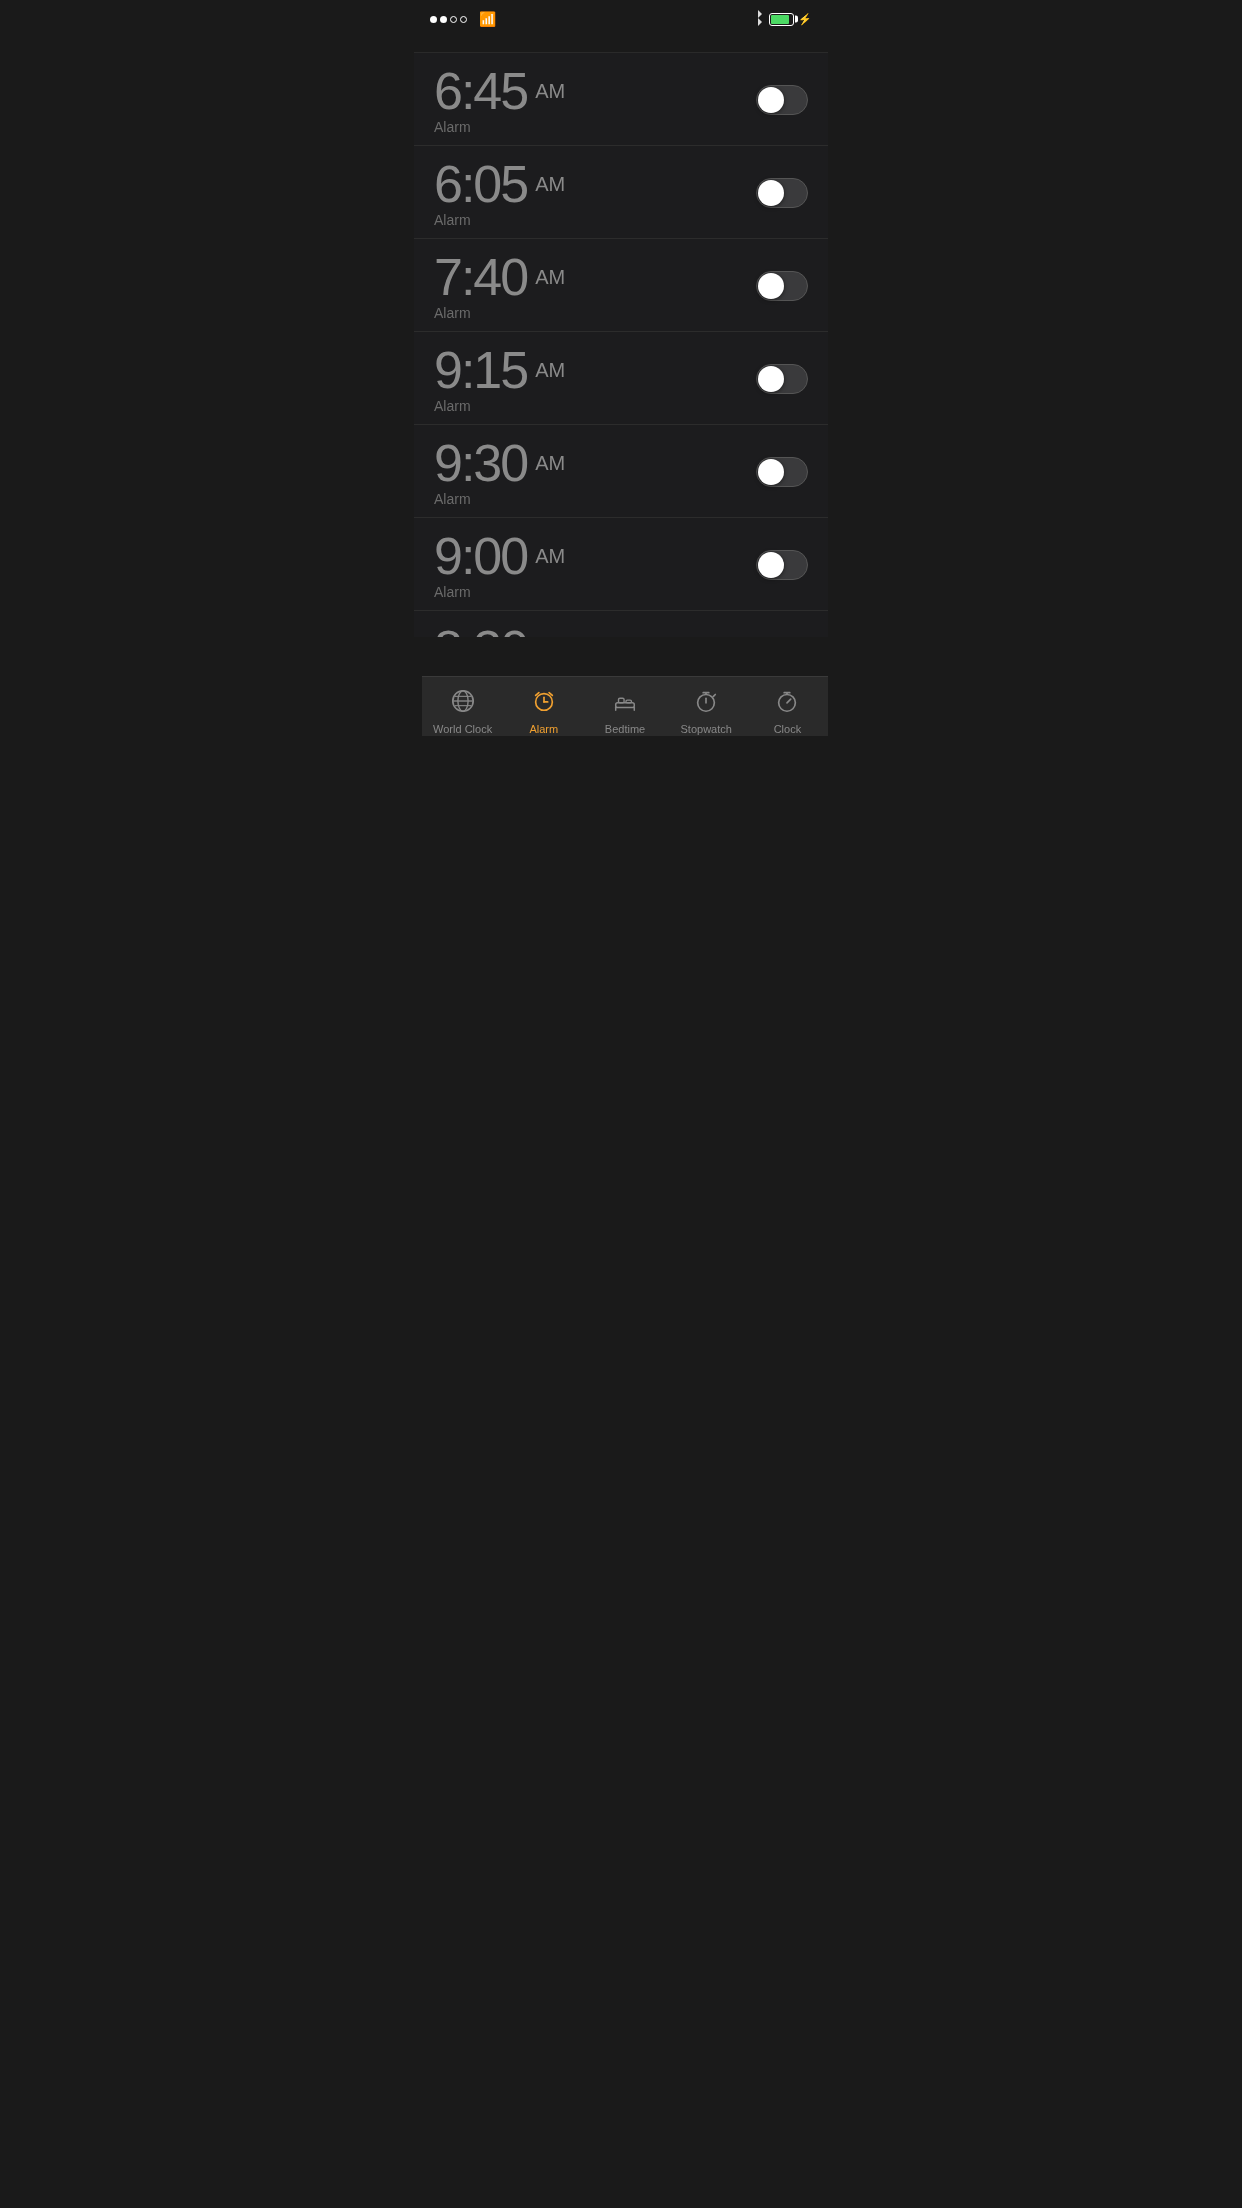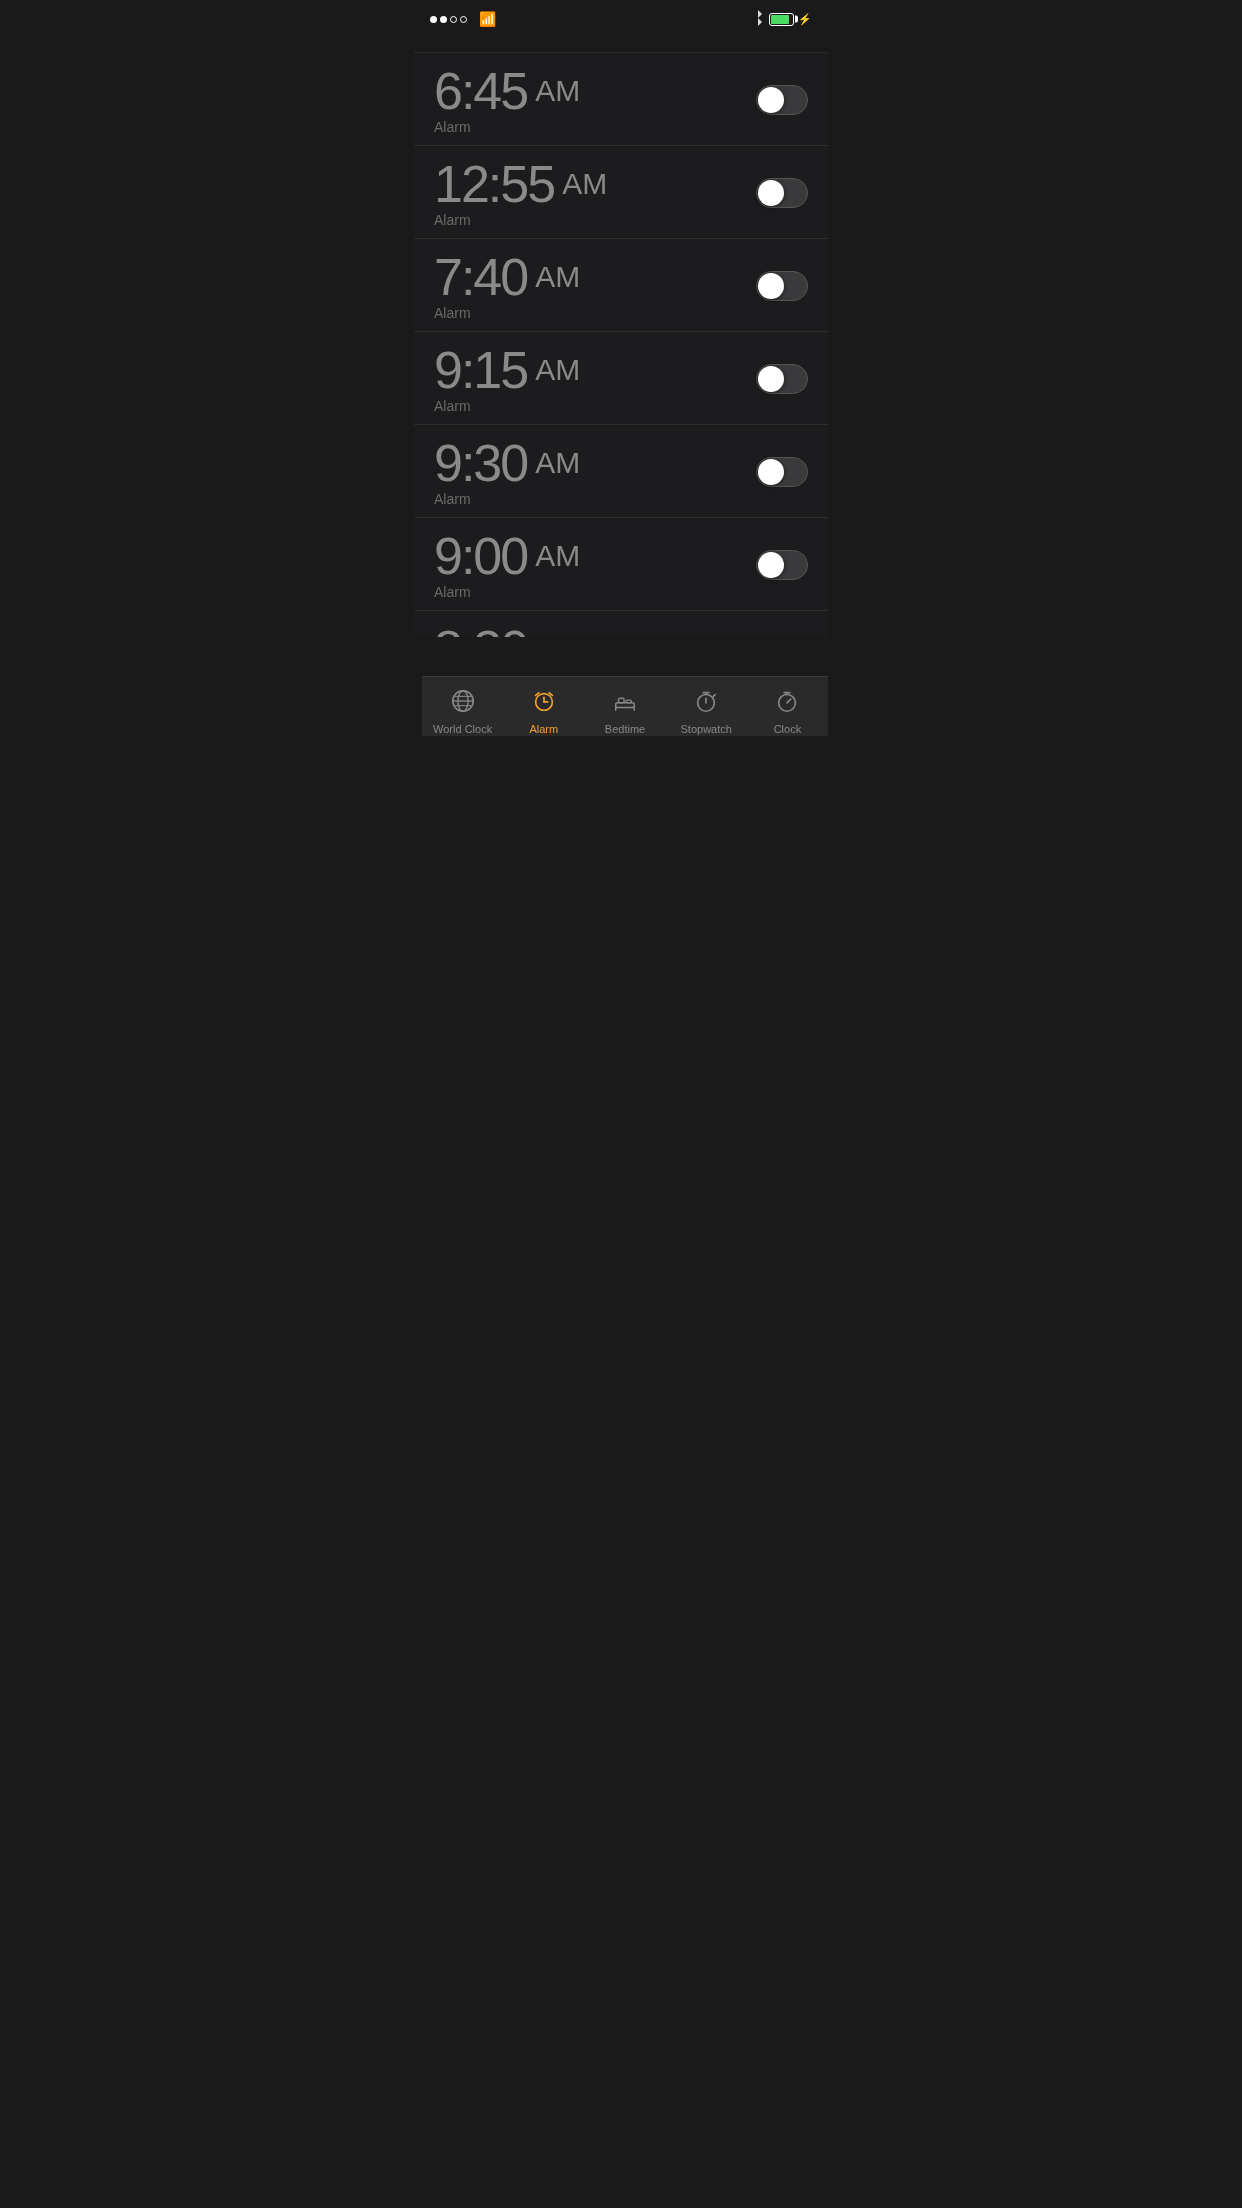--- a/index.html
+++ b/index.html
@@ -123,21 +123,21 @@
 
     .alarm-time {
       font-size: 52px;
       font-weight: 100;
       color: #8a8a8a;
       letter-spacing: -2px;
       line-height: 1;
     }
 
     .alarm-ampm {
-      font-size: 30px;
+      font-size: 20px;
       font-weight: 300;
       color: #8a8a8a;
     }
 
     .alarm-label {
       font-size: 14px;
       color: #6a6a6a;
       margin-top: 2px;
     }
 
@@ -258,21 +258,21 @@
         </div>
         <span class="alarm-label">Alarm</span>
       </div>
       <div class="toggle ">
         <div class="toggle-knob"></div>
       </div>
     </div>
     <div class="alarm-item">
       <div class="alarm-time-block">
         <div class="alarm-time-row">
-          <span class="alarm-time">12:55</span>
+          <span class="alarm-time">6:05</span>
           <span class="alarm-ampm">AM</span>
         </div>
         <span class="alarm-label">Alarm</span>
       </div>
       <div class="toggle ">
         <div class="toggle-knob"></div>
       </div>
     </div>
     <div class="alarm-item">
       <div class="alarm-time-block">

